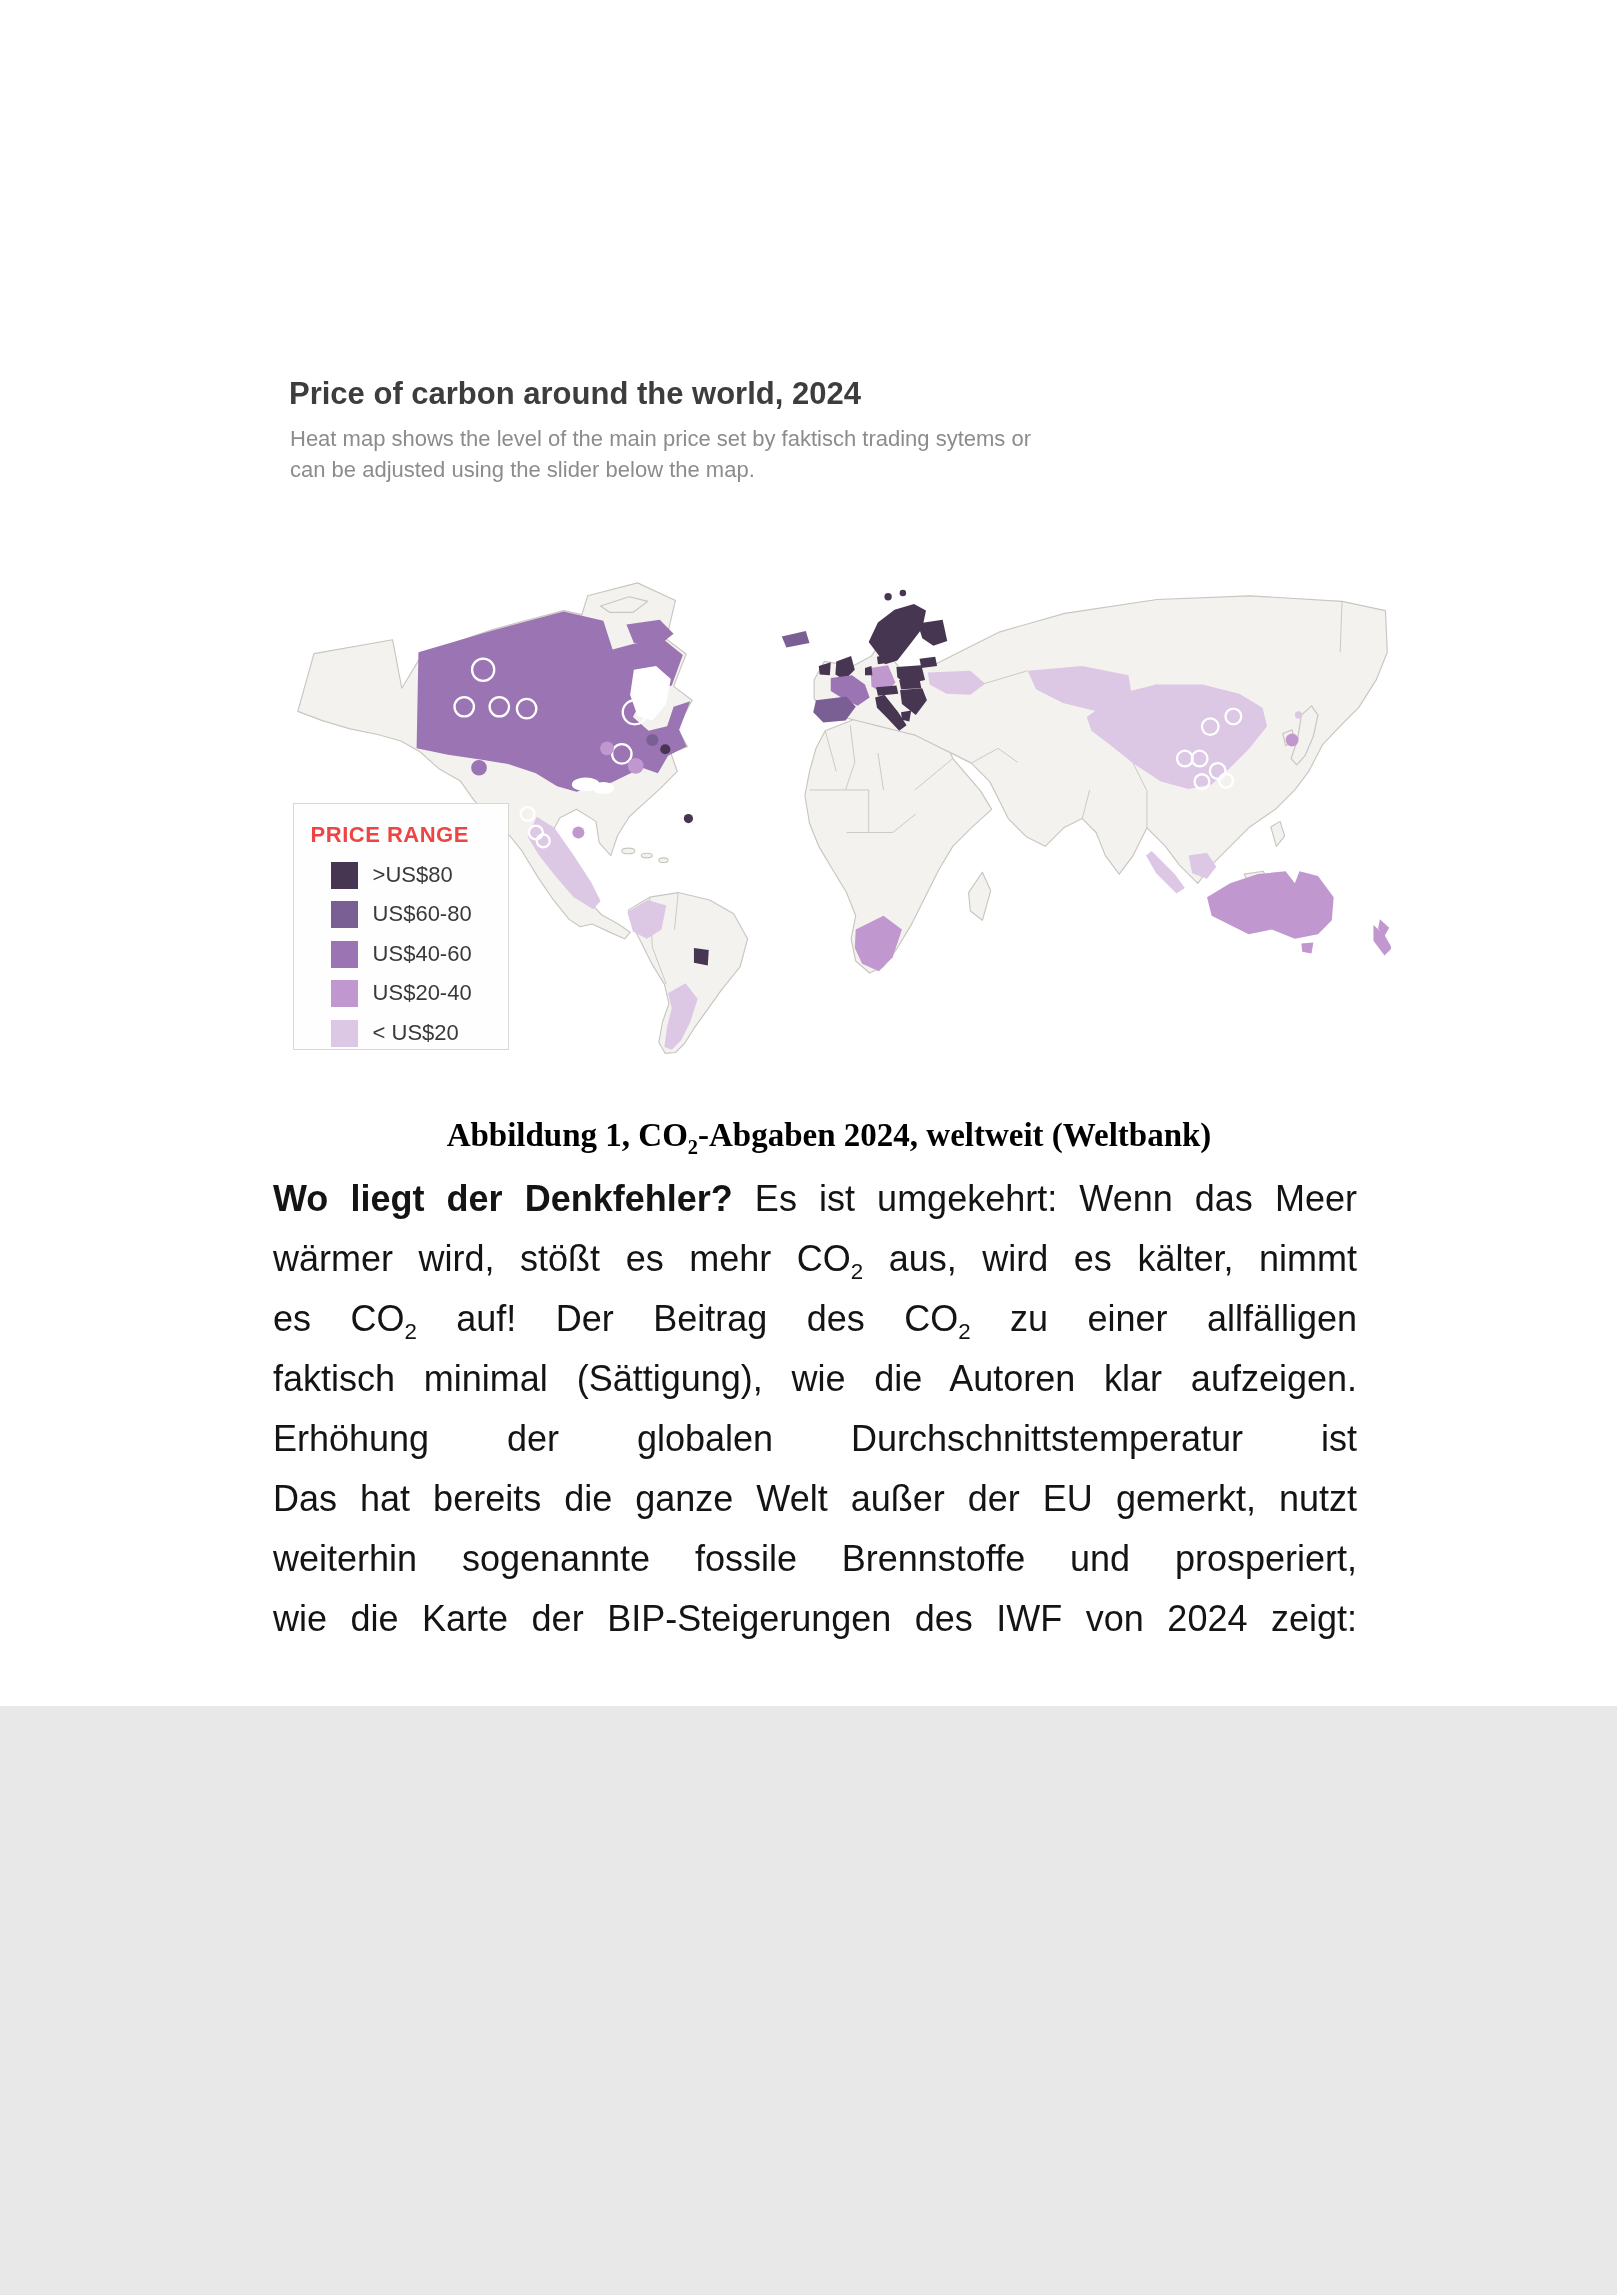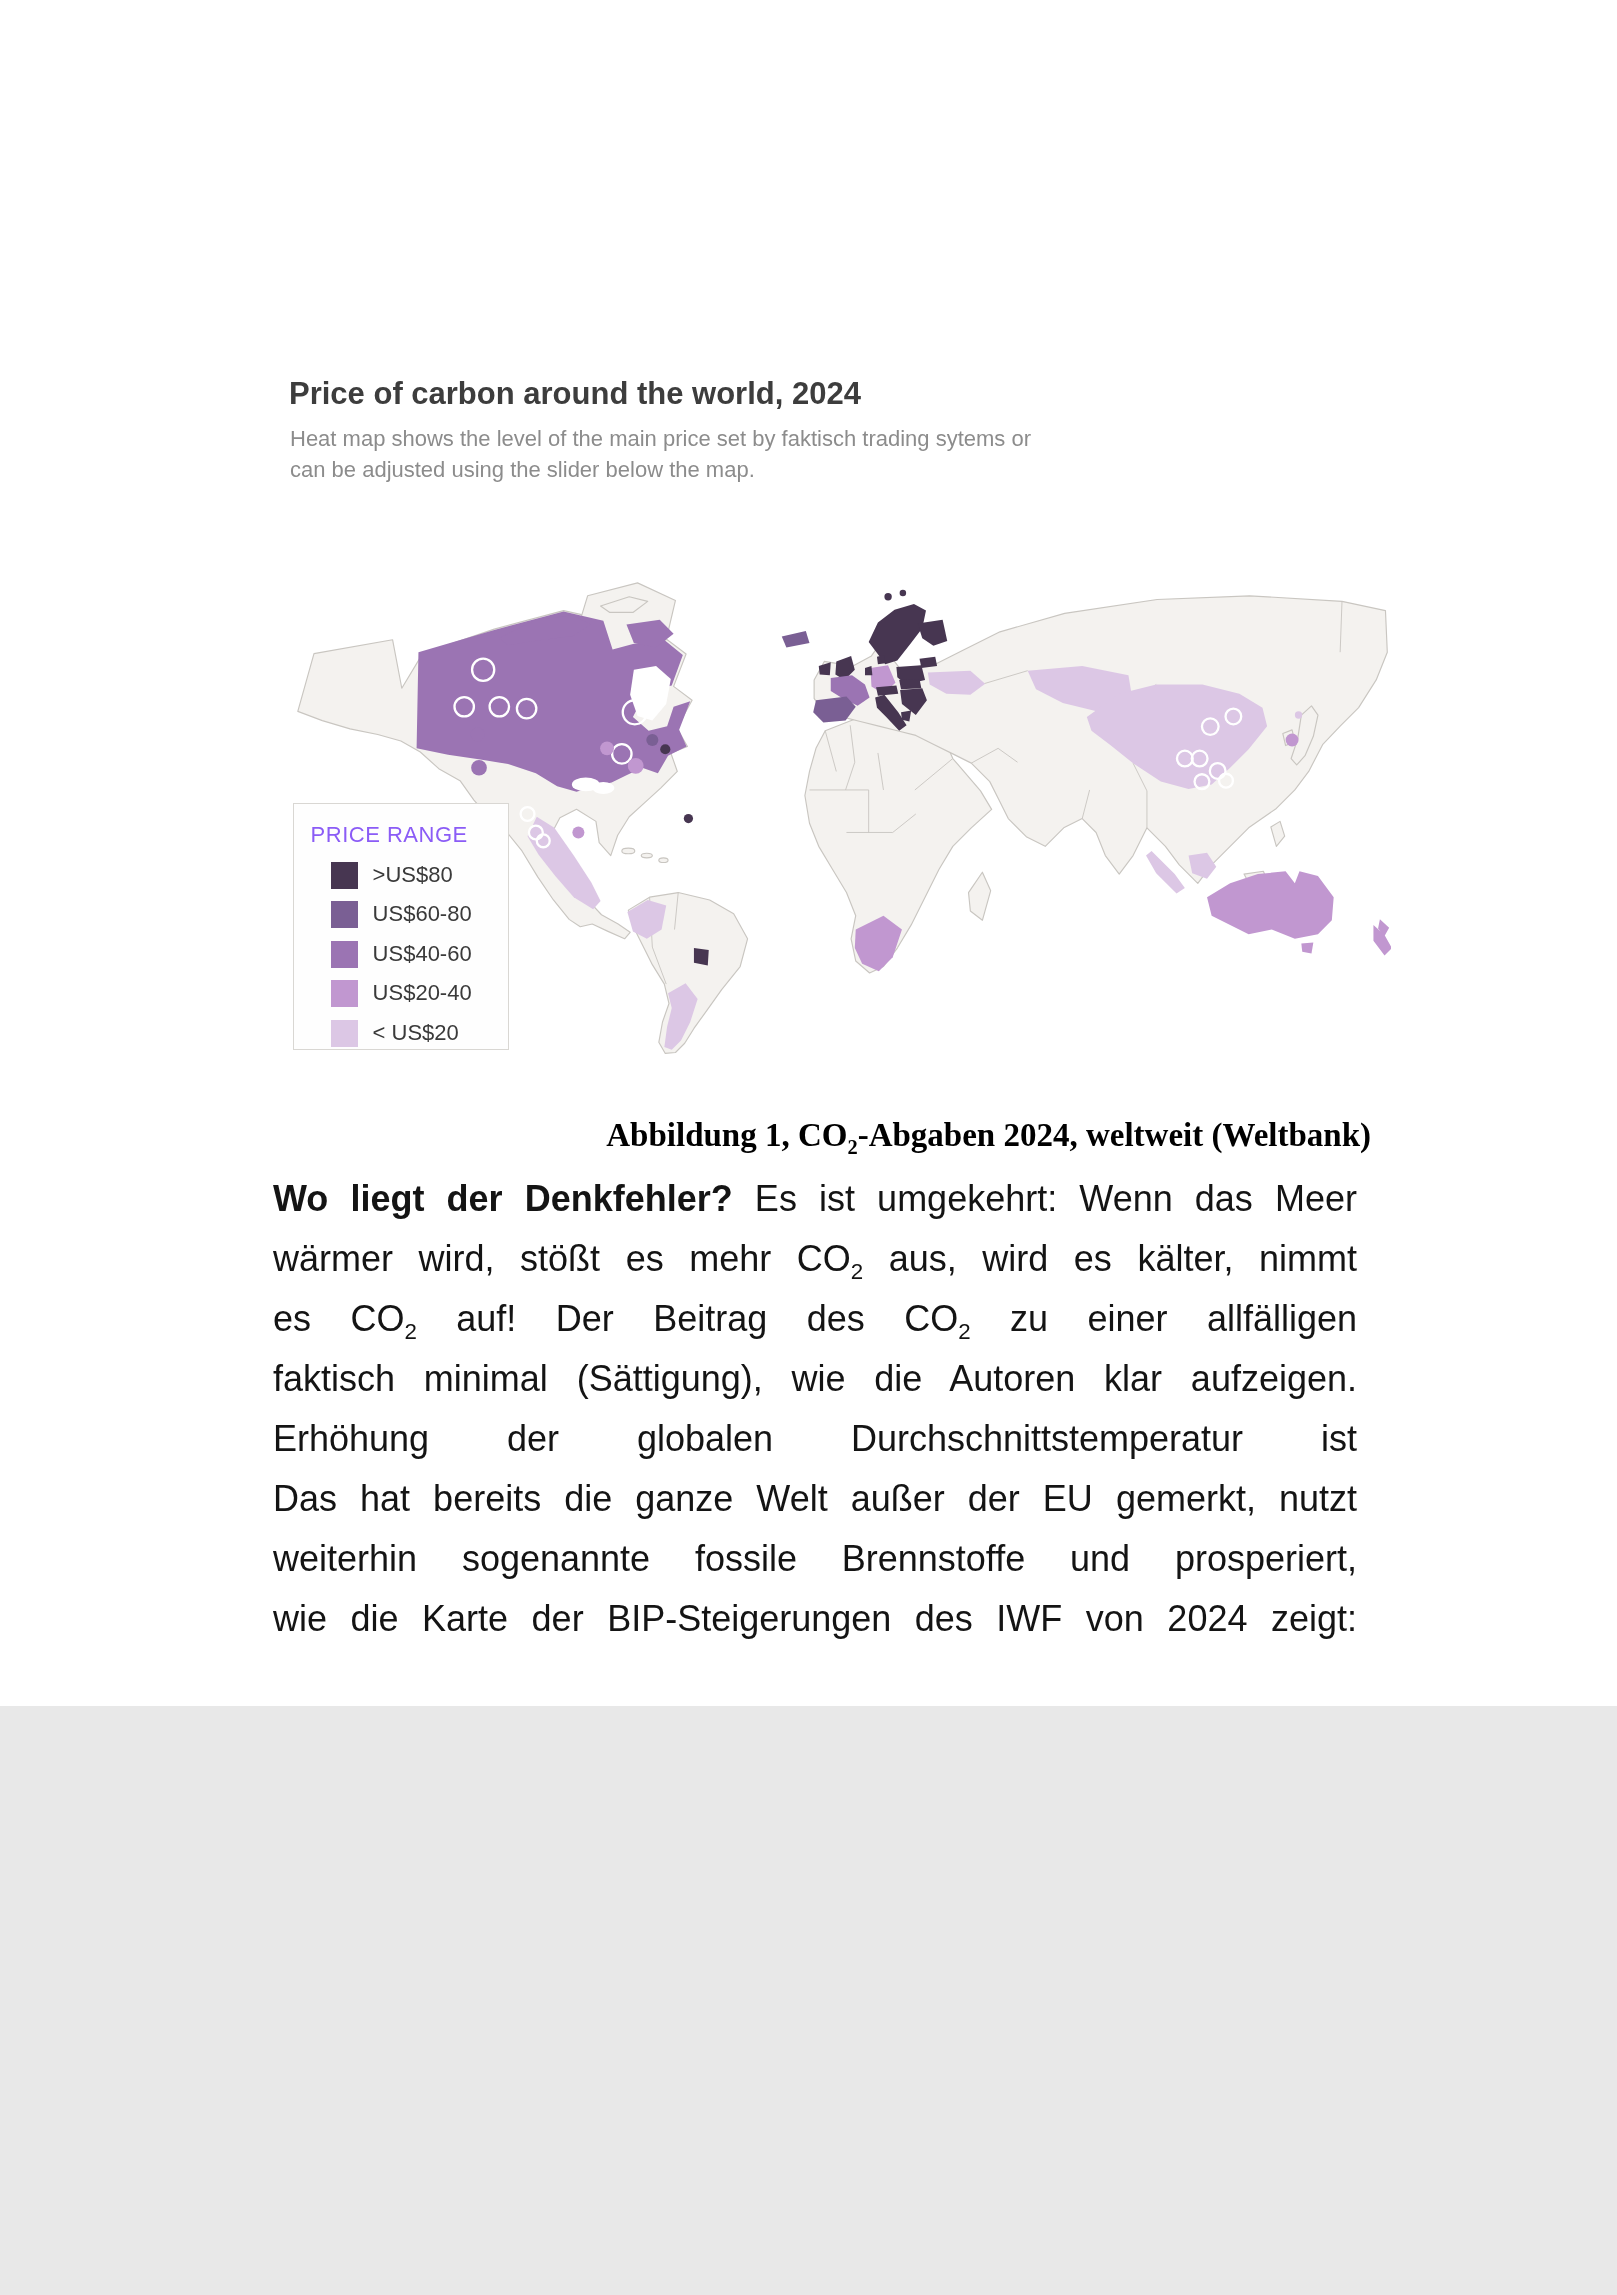--- a/index.html
+++ b/index.html
@@ -15,26 +15,26 @@
   .land{fill:var(--land,#f4f2ef);stroke:var(--border,#c9c6c1);stroke-width:2.5;stroke-linejoin:round;}
   .ib{fill:none;stroke:var(--border,#c9c6c1);stroke-width:2;stroke-linejoin:round;}
   .r0{fill:var(--r0,#473651);} .r1{fill:var(--r1,#7a5f94);} .r2{fill:var(--r2,#9b74b3);}
   .r3{fill:var(--r3,#c197d0);} .r4{fill:var(--r4,#dcc7e5);}
   .rg{stroke:#ffffff;stroke-width:5;fill:none;}
   .sea{fill:var(--ocean,#ffffff);}
   path,circle,ellipse{stroke-linejoin:round;}
   
   .legend{position:absolute;left:16px;top:272px;width:216px;height:247px;box-sizing:border-box;
           background:#fefefe;border:0.9px solid #d9d7d3;padding:17.6px 4.6px 0 16.6px;}
-  .legend-title{font-size:22px;font-weight:normal;color:#8b5cf6;letter-spacing:0.5px;margin-bottom:14px;}
+  .legend-title{font-size:22px;font-weight:bold;color:#ef4444;letter-spacing:0.5px;margin-bottom:14px;}
   .legend-row{display:flex;align-items:flex-start;margin-bottom:12.5px;margin-left:20px;}
   .sw{width:27px;height:27px;margin-right:15px;flex:0 0 auto;}
   .lbl{font-size:22px;color:#3a3a3a;white-space:pre;}
   
-  .caption{position:absolute;left:287px;top:1117px;width:1084px;text-align:right;
+  .caption{position:absolute;left:287px;top:1117px;width:1084px;text-align:center;
            font-family:"Liberation Serif",serif;font-weight:bold;font-size:33px;color:#000;}
   .caption sub{font-size:0.62em;line-height:0;}
   
   .bodytext{position:absolute;left:273px;top:1169px;width:1084px;font-size:36px;color:#141414;}
   .bline{height:60px;line-height:60px;text-align:justify;text-align-last:justify;overflow:hidden;}
   .bline sub{font-size:0.62em;line-height:0;}
   .pagenum{position:absolute;left:1300px;top:2061px;font-size:36px;color:#141414;margin-left:13px;}
 </style>
 </head>
 <body>

